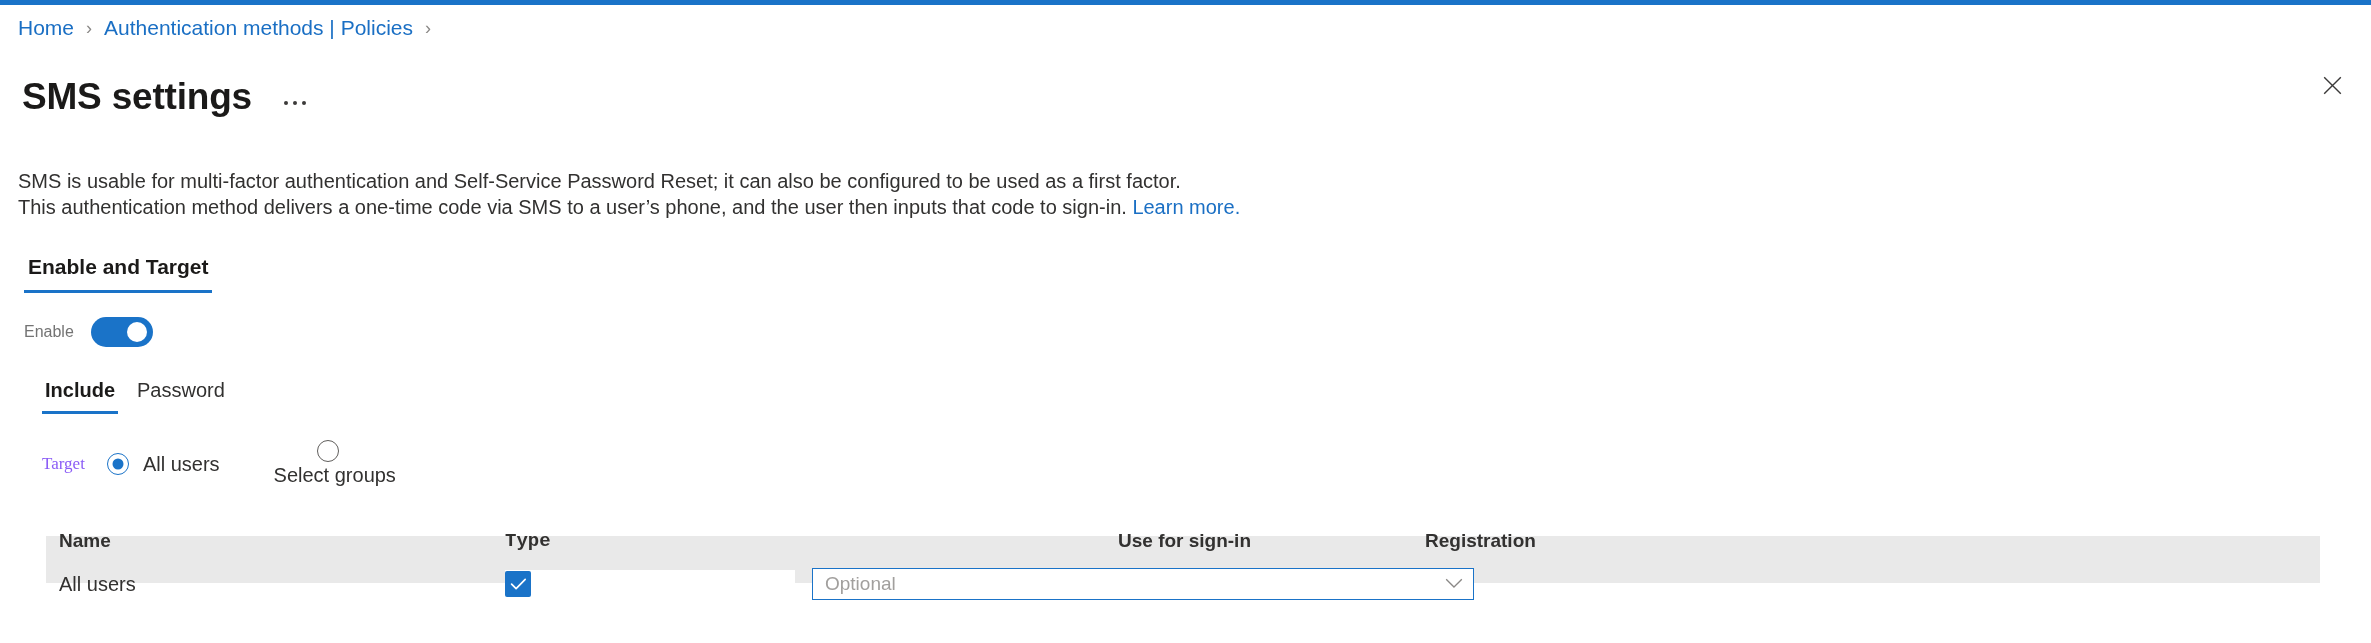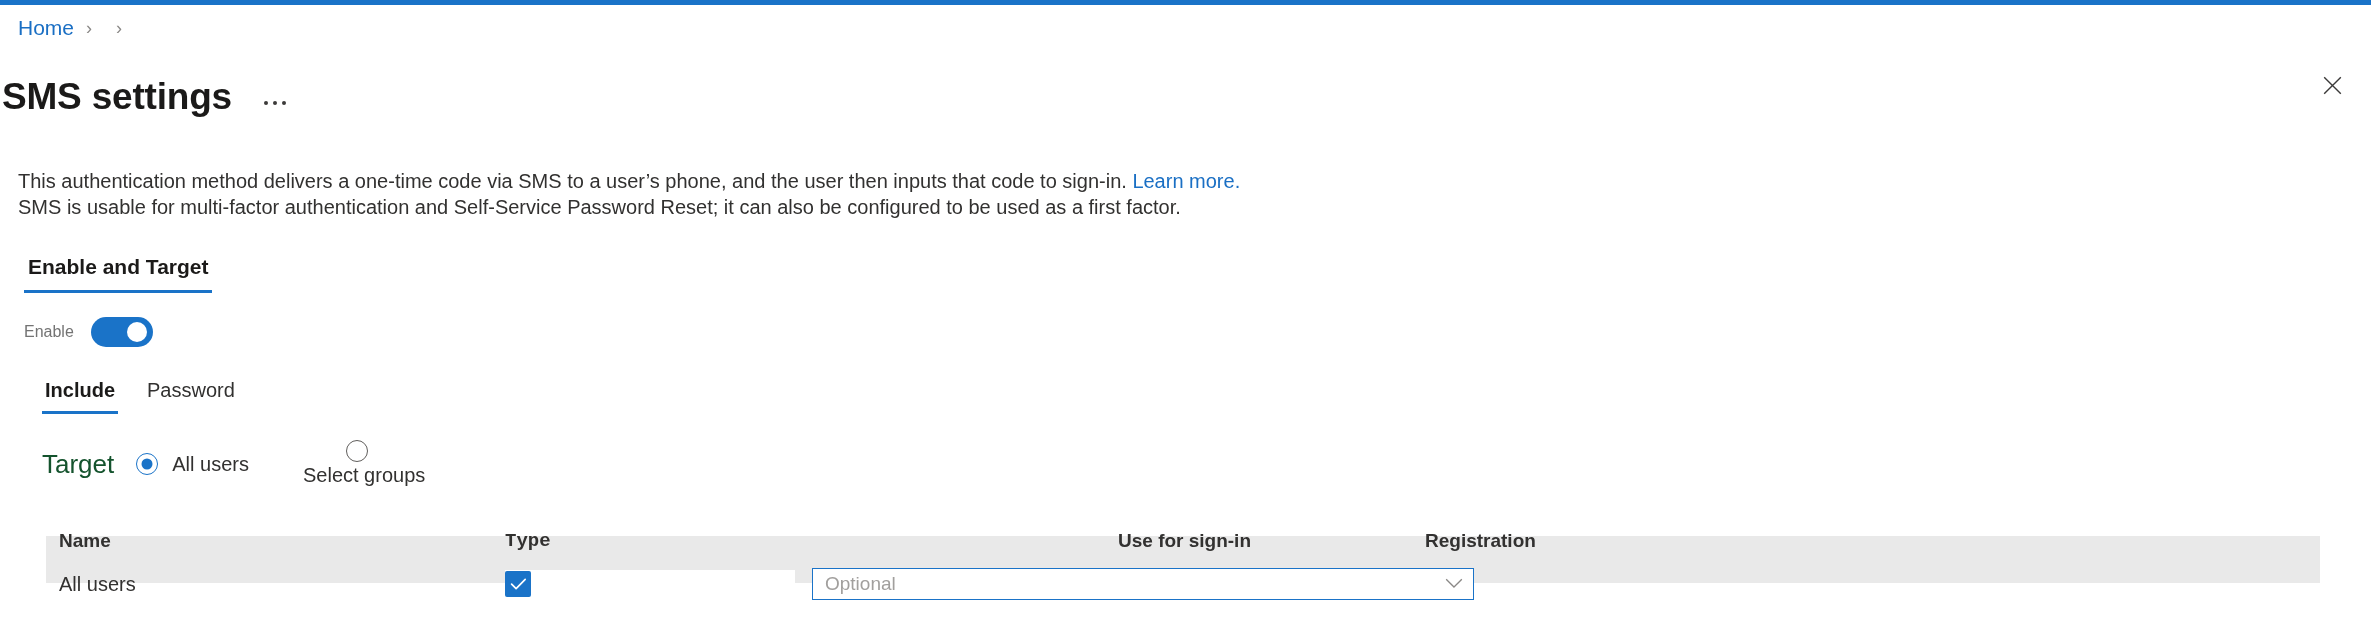--- a/index.html
+++ b/index.html
@@ -45,21 +45,21 @@
     color: #8a8886;
     font-size: 18px;
     margin: 0 12px;
     font-weight: 400;
   }
 
   
   .title-row {
     position: absolute;
     top: 48px;
-    left: 2px;
+    left: 22px;
     display: flex;
     align-items: center;
   }
   .page-title {
     font-size: 37px;
     line-height: 48px;
     font-weight: 600;
     color: #1b1a19;
     letter-spacing: -0.2px;
   }
@@ -163,21 +163,21 @@
     border-radius: 50%;
     background: #ffffff;
   }
 
   
   .sub-tabs {
     position: absolute;
     top: 377px;
     left: 42px;
     display: flex;
-    gap: 26px;
+    gap: 16px;
   }
   .sub-tab {
     position: relative;
     font-size: 20px;
     line-height: 26px;
     color: #323130;
     padding: 0 3px 11px 3px;
     cursor: pointer;
   }
   .sub-tab.active {
@@ -194,24 +194,25 @@
 
   
   .target-row {
     position: absolute;
     top: 440px;
     left: 42px;
     display: flex;
     align-items: center;
   }
   .target-label {
-    font-size: 26px;
-    line-height: 26px;
-    color: #14532d;
+    font-size: 17px;
+    line-height: 26px;
+    color: #8b5cf6;
     margin-right: 22px;
+    font-family: Liberation Serif, serif;
   }
   .radio-opt {
     display: flex;
     align-items: center;
     cursor: pointer;
     margin-right: 40px;
   }
   .radio-opt:last-child { margin-right: 0; flex-direction: column; }
   .radio-mark {
     width: 22px; height: 22px;
@@ -325,41 +326,42 @@
   .chevron { display: block; }
 </style>
 </head>
 <body>
 
 <div class="top-accent"></div>
 
 <nav class="breadcrumb">
   <a class="crumb-link">Home</a>
   <span class="crumb-sep">›</span>
+  <a class="crumb-link">Authentication methods | Policies</a>
   <span class="crumb-sep">›</span>
 </nav>
 
 <div class="title-row">
   <h1 class="page-title">SMS settings</h1>
   <div class="ellipsis-btn">
     <span></span>
     <span></span>
     <span></span>
   </div>
 </div>
 
 <div class="close-btn">
   <svg width="19" height="19" viewBox="0 0 19 19" aria-hidden="true">
     <path d="M1.2 1.2 L17.8 17.8 M17.8 1.2 L1.2 17.8" stroke="#3b3a39" stroke-width="1.4" fill="none"></path>
   </svg>
 </div>
 
 <div class="description">
+  <span class="line">SMS is usable for multi-factor authentication and Self-Service Password Reset; it can also be configured to be used as a first factor.</span>
   <span class="line"><span>This authentication method delivers a one-time code via SMS to a user’s phone, and the user then inputs that code to sign-in. </span><a class="learn-more">Learn more.</a></span>
-  <span class="line">SMS is usable for multi-factor authentication and Self-Service Password Reset; it can also be configured to be used as a first factor.</span>
 </div>
 
 <div class="primary-tabs">
   <div class="primary-tab active">Enable and Target</div>
 </div>
 
 <div class="enable-row">
   <span class="enable-label">Enable</span>
   <div class="toggle">
     <span class="knob"></span>

